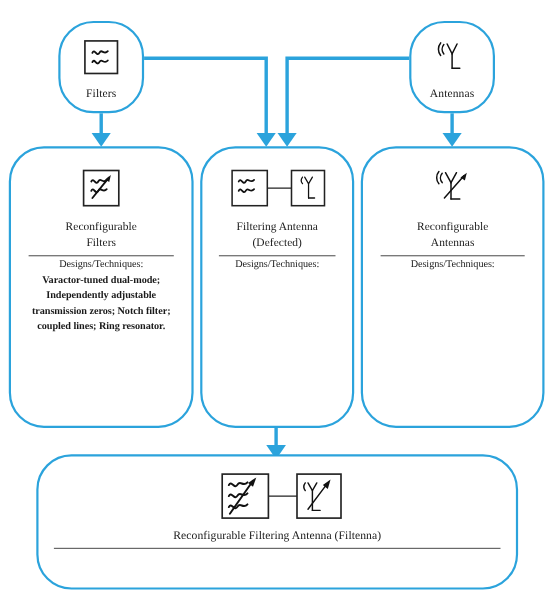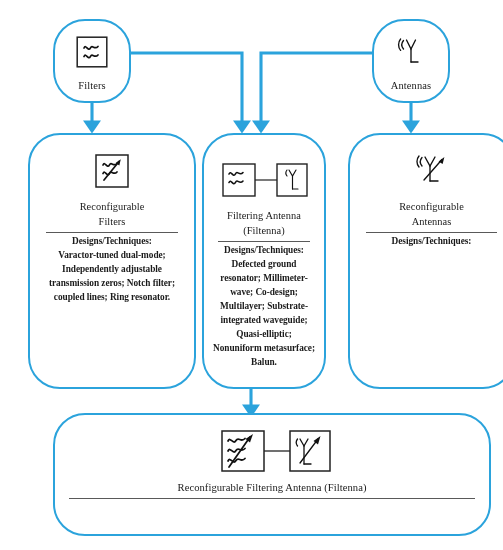--- a/index.html
+++ b/index.html
@@ -60,21 +60,20 @@
     font-size: 10.5px;
     line-height: 1.2;
     margin-top: 7px;
     text-align: center;
     letter-spacing: .1px;
   }
 
   
   .card {
     padding: 10px 9px 8px 9px;
-    margin-left: 20px;
   }
   .card .node-icon {
     display: flex;
     align-items: center;
     justify-content: center;
     min-height: 44px;
     margin-top: 4px;
   }
   .card .node-title {
     font-size: 10.4px;
@@ -89,21 +88,21 @@
     border-top: 1px solid #595959;
     margin: 3px auto 2px auto;
   }
   .designs {
     font-size: 9.3px;
     line-height: 1.5;
     text-align: center;
     letter-spacing: -.05px;
   }
   .designs .lead {
-    font-weight: bold;
+    font-weight: normal;
     display: block;
     margin-bottom: 0px;
   }
   .designs .body {
     display: block;
     font-weight: bold;
   }
 
   
   .bottom-card {
@@ -212,46 +211,45 @@
       <span>Reconfigurable</span><br>
       <span>Filters</span>
     </div>
     <div class="divider"></div>
     <div class="designs">
       <span class="lead">Designs/Techniques:</span>
       <span class="body">Varactor-tuned dual-mode; Independently adjustable transmission zeros; Notch filter; coupled lines; Ring resonator.</span>
     </div>
   </div>
 
-  <div class="node card" style="left:182px; top:133px; width:124px; height:256px;justify-content:center;">
+  <div class="node card" style="left:182px; top:133px; width:140px; height:256px;">
     <div class="node-icon">
       <svg class="icon-svg" width="110" height="42" viewBox="0 0 110 42">
         <rect x="14" y="5" width="32" height="32" fill="#fff" stroke="#222" stroke-width="1.4"></rect>
         <g fill="none" stroke="#111" stroke-width="1.6" stroke-linecap="round">
           <path d="M20,15 C22,10.5 24,19.5 26.5,14.8 C28.5,11 30.5,17.5 34,13.5"></path>
           <path d="M20,23.5 C22,19 24,28 26.5,23.3 C28.5,19.5 30.5,26 34,22"></path>
         </g>
         <line x1="46" y1="21" x2="68" y2="21" stroke="#222" stroke-width="1.2"></line>
         <rect x="68" y="5" width="30" height="32" fill="#fff" stroke="#222" stroke-width="1.4"></rect>
         <g fill="none" stroke="#111" stroke-width="1.15" stroke-linecap="round">
           <path d="M87,11 L83.5,17 L80,11"></path>
           <path d="M83.5,17 L83.5,30"></path>
           <path d="M83.5,30 L89,30"></path>
           <path d="M78,11 C76.6,12.8 76.6,15.3 78,17"></path>
         </g>
       </svg>
     </div>
     <div class="node-title">
       <span>Filtering Antenna</span><br>
-      <span>(Filtenna)</span>
+      <span>(Defected)</span>
     </div>
     <div class="divider"></div>
     <div class="designs">
       <span class="lead">Designs/Techniques:</span>
-      <span class="body">Defected ground resonator; Millimeter-wave; Co-design; Multilayer; Substrate-integrated waveguide; Quasi-elliptic; Nonuniform metasurface; Balun.</span>
     </div>
   </div>
 
   <div class="node card" style="left:328px; top:133px; width:167px; height:256px;">
     <div class="node-icon">
       <svg class="icon-svg" width="46" height="44" viewBox="0 0 46 44">
         <g fill="none" stroke="#111" stroke-width="1.35" stroke-linecap="round">
           <path d="M26,8 L21,17 L16,8"></path>
           <path d="M21,17 L21,32"></path>
           <path d="M21,32 L29,32"></path>

